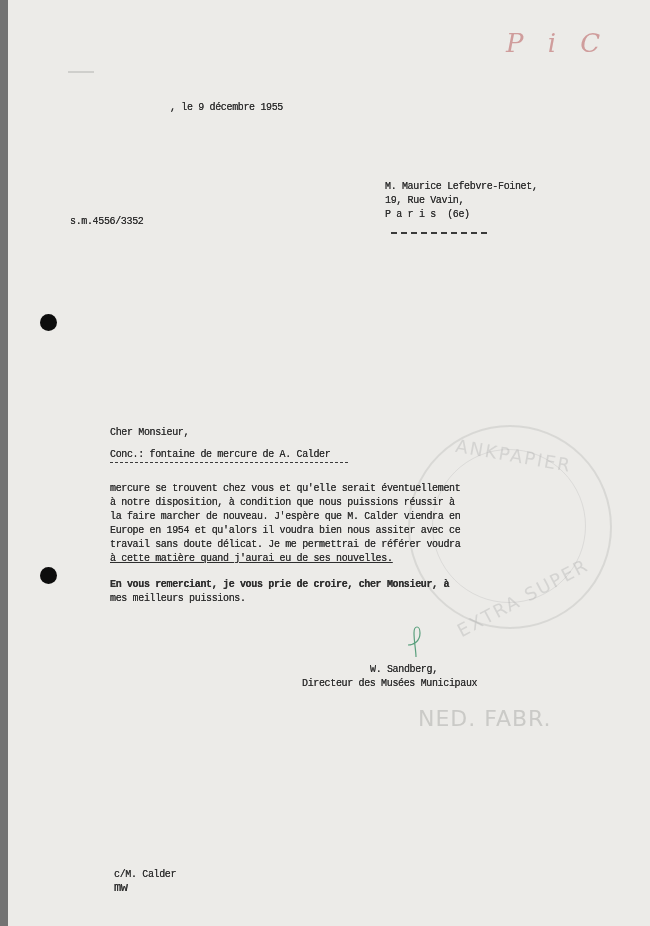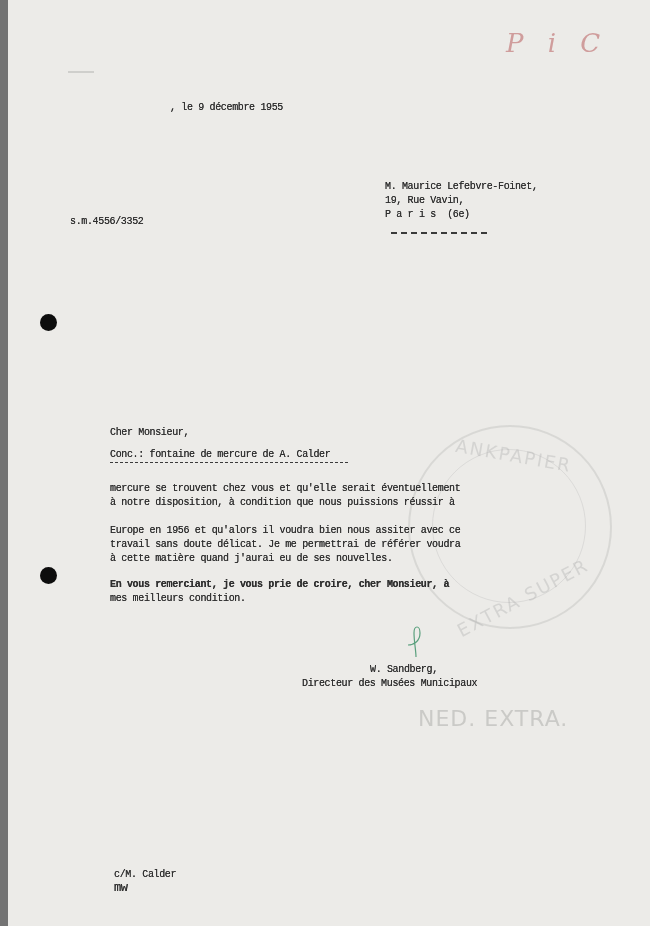--- a/index.html
+++ b/index.html
@@ -57,32 +57,33 @@
     <div class="stamp-text" style="left:40px;top:160px;transform:rotate(-28deg);">EXTRA SUPER</div>
   </div>
 
   <div class="tw" style="left:102px;top:426px;">Cher Monsieur,</div>
 
   <div class="tw" style="left:102px;top:448px;">Conc.: fontaine de mercure de A. Calder</div>
   <div class="subject-underline"></div>
 
   <div class="tw" style="left:102px;top:482px;">mercure se trouvent chez vous et qu'elle serait éventuellement</div>
   <div class="tw" style="left:102px;top:496px;">à notre disposition, à condition que nous puissions réussir à</div>
-  <div class="tw" style="left:102px;top:524px;">Europe en 1956 et qu'alors il voudra bien nous assiter avec ce</div>
+  <div class="tw" style="left:102px;top:510px;">la faire marcher de nouveau. J'espère que M. Calder viendra en</div>
+  <div class="tw" style="left:102px;top:524px;">Europe en 1954 et qu'alors il voudra bien nous assiter avec ce</div>
   <div class="tw" style="left:102px;top:538px;">travail sans doute délicat. Je me permettrai de référer voudra</div>
-  <div class="tw" style="left:102px;top:552px;">à cette matière quand j'aurai eu de ses nouvelles.</div>
+  <div class="tw" style="left:102px;top:552px;text-decoration:underline;">à cette matière quand j'aurai eu de ses nouvelles.</div>
 
   <div class="tw" style="left:102px;top:578px;font-weight:bold;">En vous remerciant, je vous prie de croire, cher Monsieur, à</div>
-  <div class="tw" style="left:102px;top:592px;">mes meilleurs condition.</div>
+  <div class="tw" style="left:102px;top:592px;">mes meilleurs puissions.</div>
 
   <svg class="sig" width="30" height="36" viewBox="0 0 30 36">
     <path d="M4 22 C 10 22, 16 18, 16 10 C 16 2, 10 2, 10 10 C 10 18, 12 28, 12 34" fill="none" stroke="#5aa07d" stroke-width="1.2"></path>
   </svg>
 
   <div class="tw" style="left:362px;top:663px;">W. Sandberg,</div>
   <div class="tw" style="left:294px;top:677px;">Directeur des Musées Municipaux</div>
 
-  <div class="watermark">NED. EXTRA.</div>
+  <div class="watermark">NED. FABR.</div>
 
   <div class="tw" style="left:106px;top:868px;">c/M. Calder</div>
   <div class="tw" style="left:106px;top:882px;font-size:12px;">mw</div>
 
 </div>
 
 </body></html>

